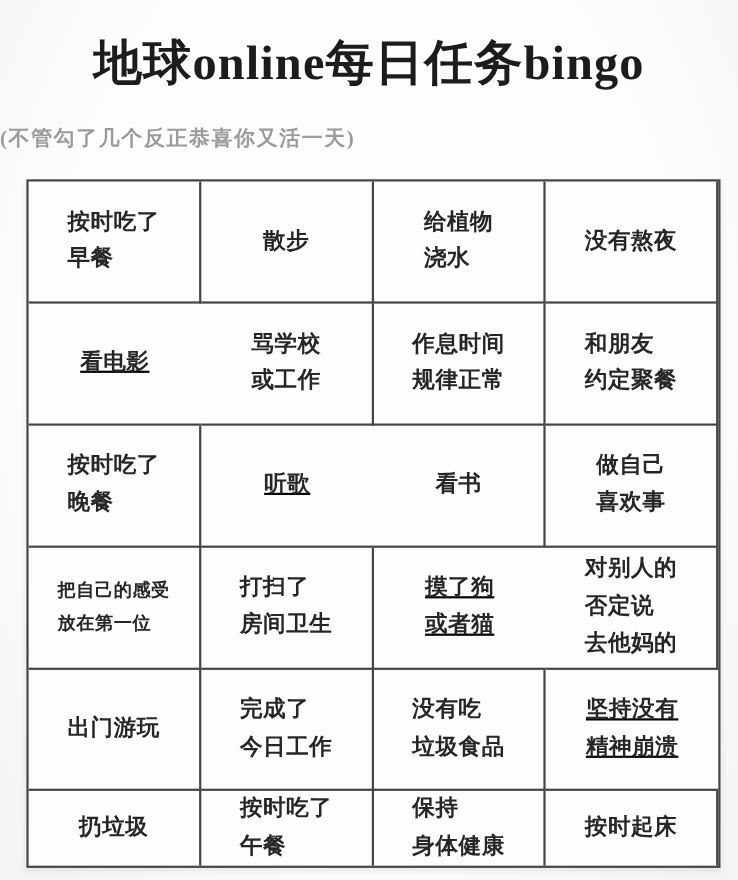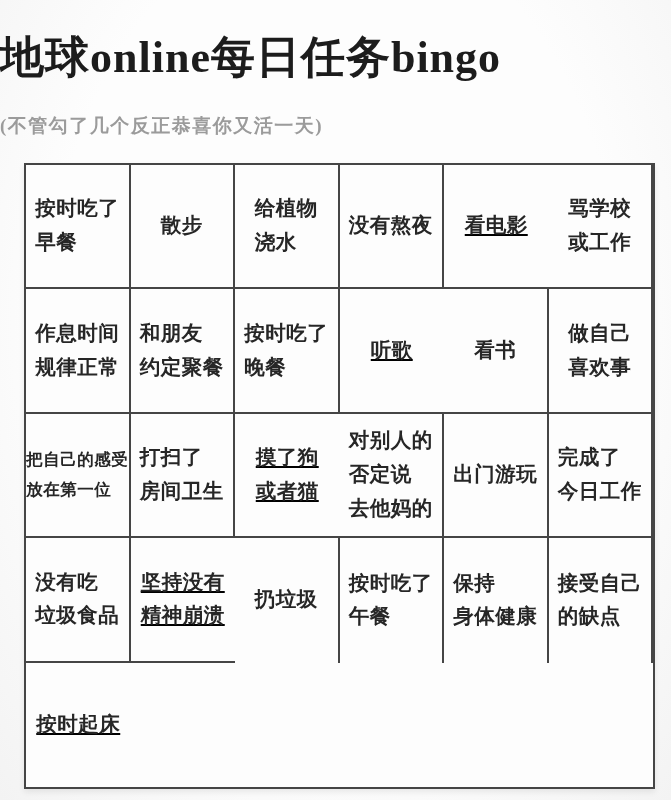--- a/index.html
+++ b/index.html
@@ -15,20 +15,21 @@
   .page {
     position: relative;
     width: 671px;
     height: 800px;
   }
   .page-title {
     position: absolute;
     top: 32px;
     left: 0;
     width: 100%;
+    text-align: center;
     font-size: 44px;
     font-weight: 700;
     color: #1c1c1c;
     letter-spacing: 1px;
     line-height: 1.2;
   }
   .page-subtitle {
     position: absolute;
     top: 113px;
     left: 0;
@@ -39,21 +40,21 @@
     color: #9b9b9b;
     letter-spacing: 1.5px;
   }
   .bingo-grid {
     position: absolute;
     left: 24px;
     top: 163px;
     width: 631px;
     height: 626px;
     display: grid;
-    grid-template-columns: repeat(6, 1fr);
+    grid-template-columns: repeat(4, 1fr);
     grid-template-rows: repeat(5, 1fr);
     border: 2px solid #454545;
     background: #fdfdfd;
     box-shadow: 0 3px 6px rgba(0,0,0,0.08);
   }
   .cell {
     border-right: 2px solid #454545;
     border-bottom: 2px solid #454545;
     display: flex;
     align-items: center;
@@ -171,21 +172,17 @@
       </div>
     <div class="cell">
         <span class="cell-text">按时吃了
 午餐</span>
       </div>
     <div class="cell">
         <span class="cell-text">保持
 身体健康</span>
       </div>
     <div class="cell">
-        <span class="cell-text">接受自己
-的缺点</span>
-      </div>
-    <div class="cell">
         <span class="cell-text">按时起床</span>
       </div>
 
   </div>
 </div>
 
 </body></html>

